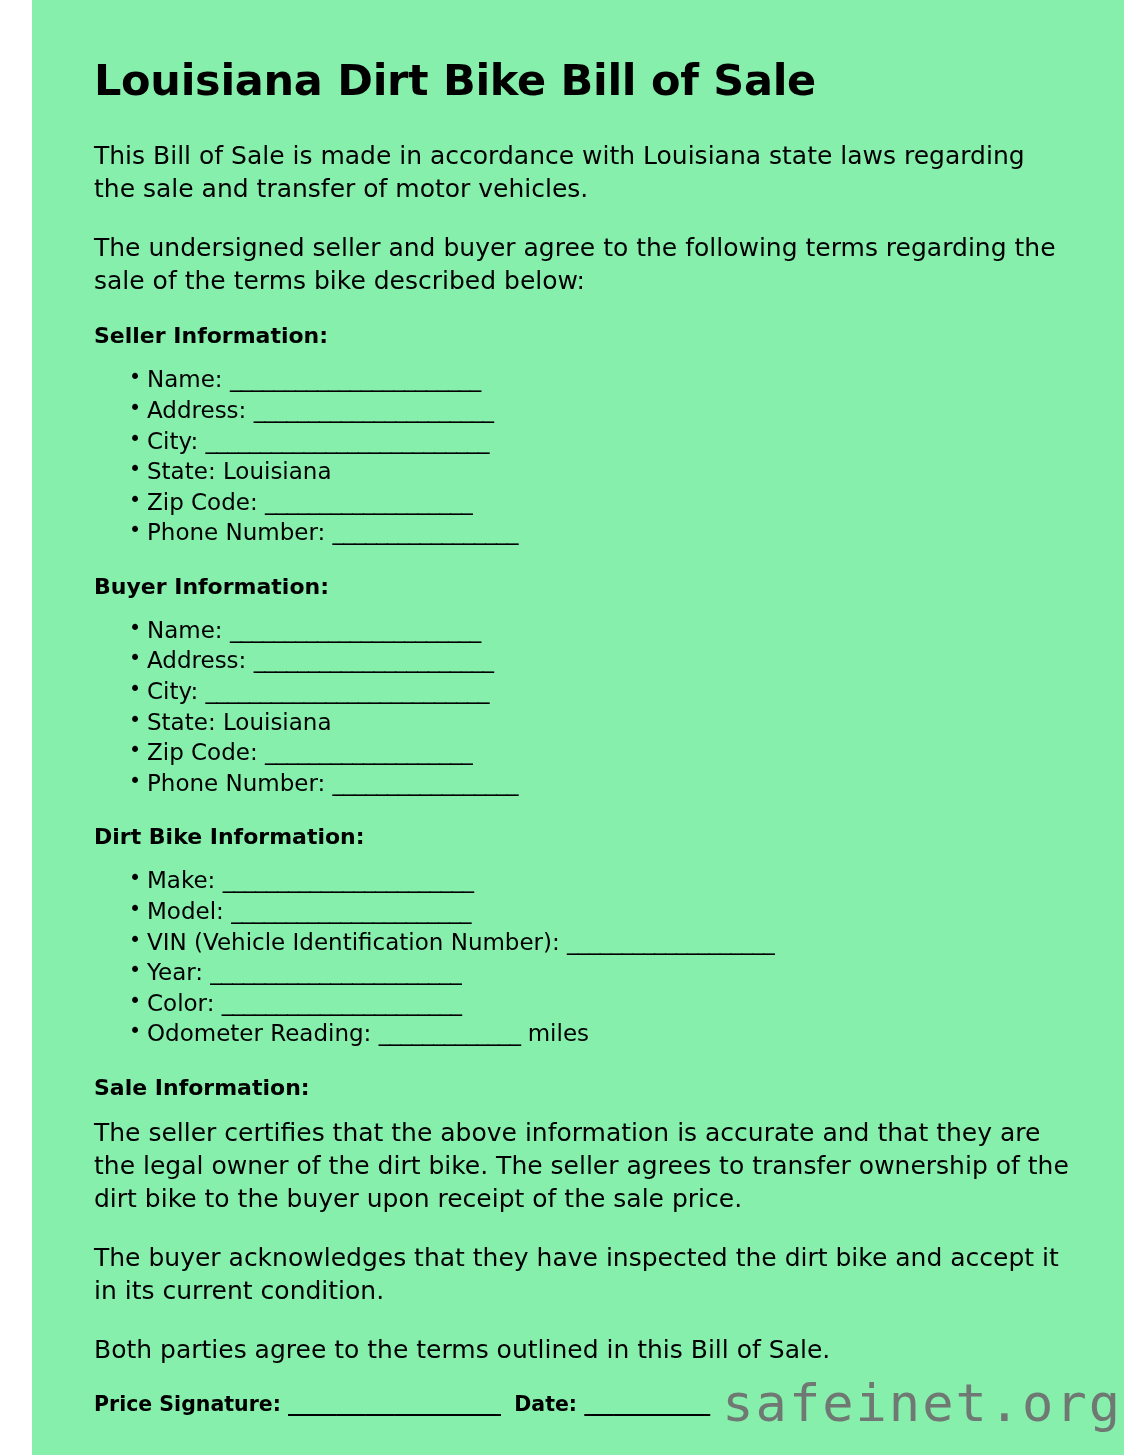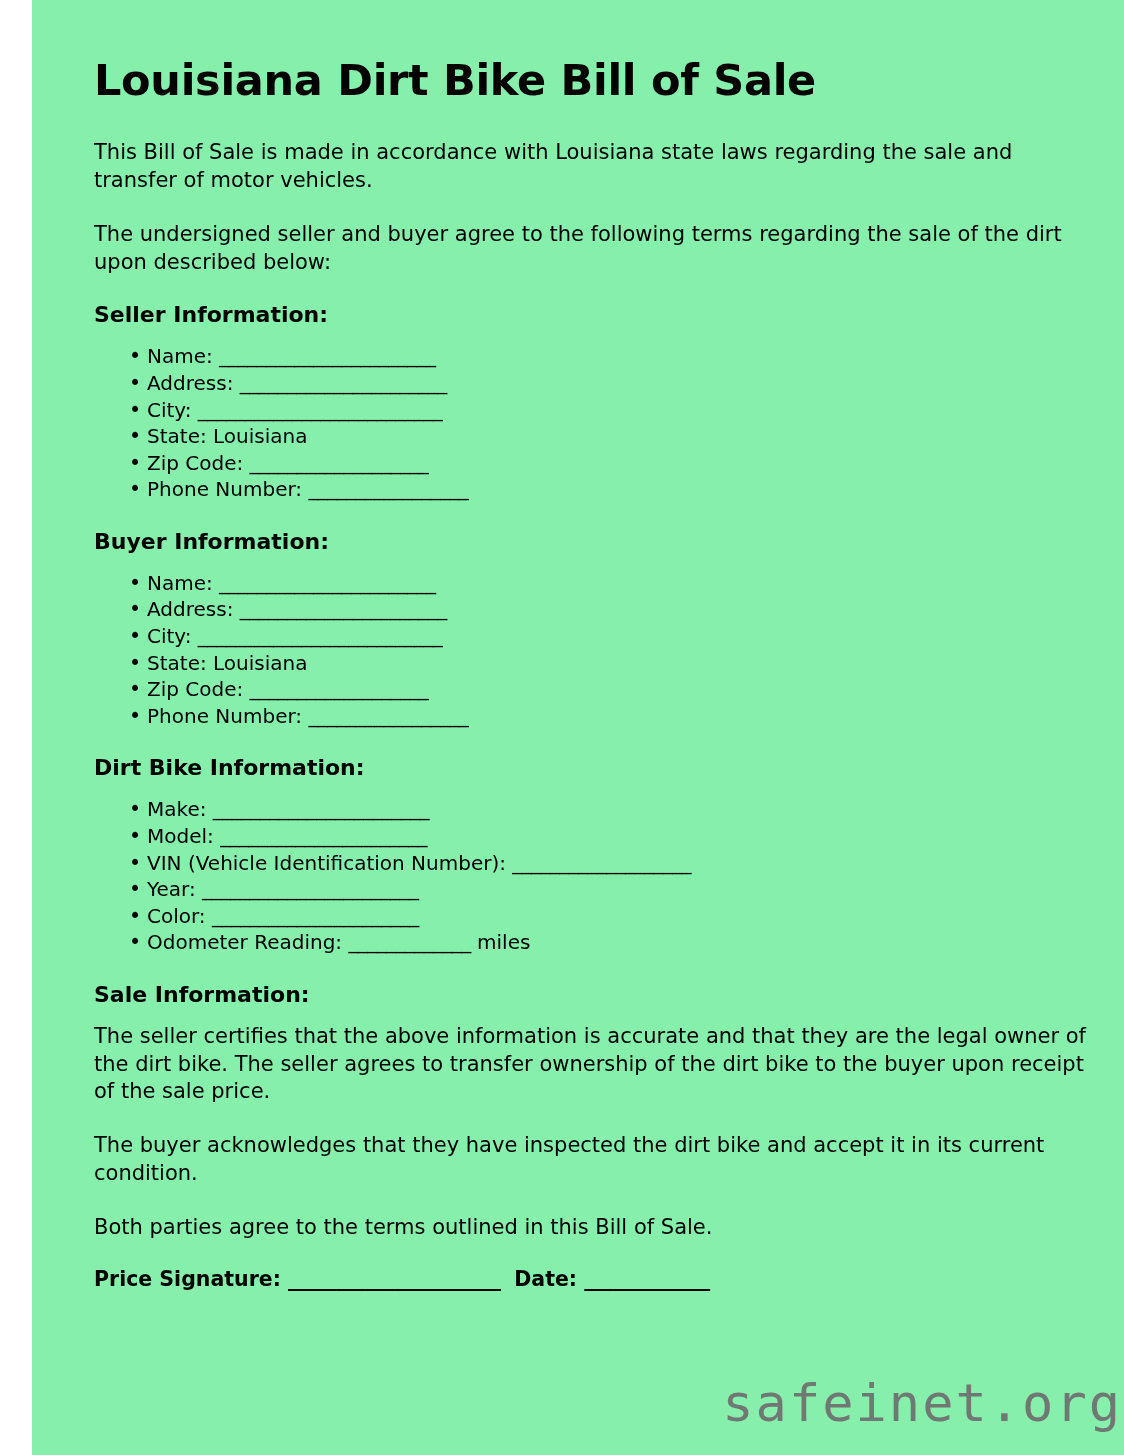--- a/index.html
+++ b/index.html
@@ -26,41 +26,41 @@
     margin-left: 32px;
   }
   .doc-title {
     font-size: 43px;
     font-weight: bold;
     line-height: 1.15;
     letter-spacing: -0.3px;
     margin: 0 0 34px 0;
   }
   .para {
-    font-size: 21px;
+    font-size: 25px;
     line-height: 1.32;
     margin: 0 0 26px 0;
     max-width: 975px;
   }
   .para.wide {
     max-width: 995px;
   }
   .section-heading {
     font-size: 22px;
     font-weight: bold;
     margin: 0 0 16px 0;
   }
   ul.fields {
     list-style: none;
     margin: 0 0 26px 0;
     padding: 0;
   }
   ul.fields li {
     position: relative;
-    font-size: 20px;
+    font-size: 23px;
     line-height: 1.33;
     padding-left: 53px;
     white-space: nowrap;
   }
   ul.fields li::before {
     content: "\2022";
     position: absolute;
     left: 35px;
     top: 0;
     font-size: 20.5px;
@@ -93,21 +93,21 @@
 </style>
 </head>
 <body>
 
 <div class="page">
 
   <h1 class="doc-title">Louisiana Dirt Bike Bill of Sale</h1>
 
   <p class="para">This Bill of Sale is made in accordance with Louisiana state laws regarding the sale and transfer of motor vehicles.</p>
 
-  <p class="para wide">The undersigned seller and buyer agree to the following terms regarding the sale of the dirt upon described below:</p>
+  <p class="para wide">The undersigned seller and buyer agree to the following terms regarding the sale of the terms bike described below:</p>
 
   <div class="section-heading">Seller Information:</div>
   <ul class="fields">
     <li><span>Name: </span><span class="blank">_______________________</span></li>
     <li><span>Address: </span><span class="blank">______________________</span></li>
     <li><span>City: </span><span class="blank">__________________________</span></li>
     <li><span>State: Louisiana</span><span class="blank"></span></li>
     <li><span>Zip Code: </span><span class="blank">___________________</span></li>
     <li><span>Phone Number: </span><span class="blank">_________________</span></li>
   </ul>

